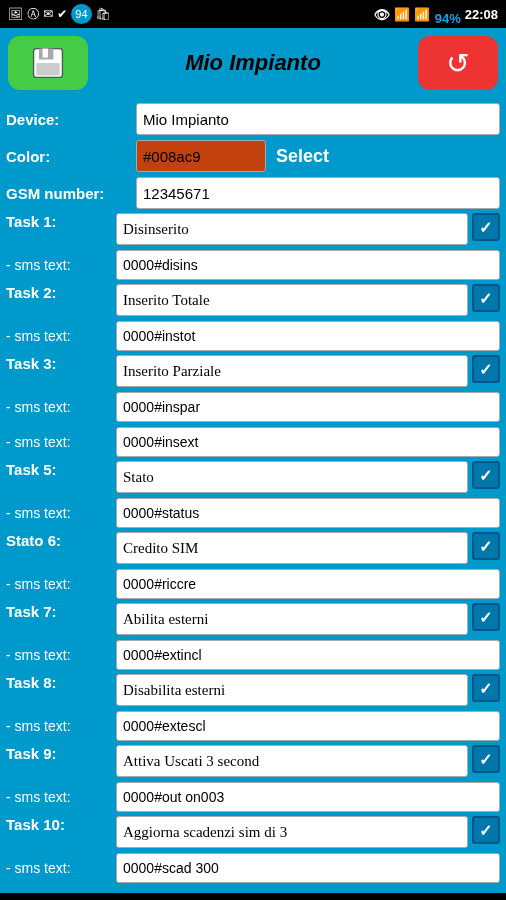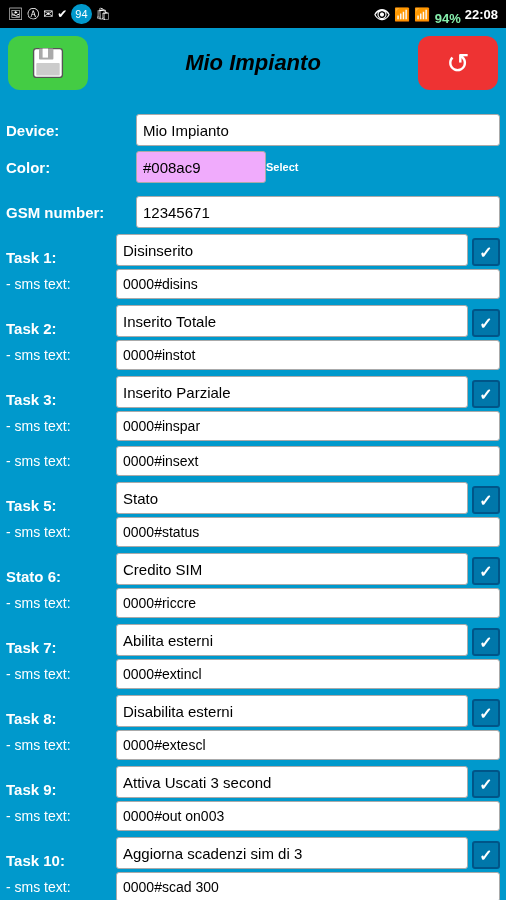--- a/index.html
+++ b/index.html
@@ -19,21 +19,21 @@
       background: #000;
       display: flex;
       align-items: center;
       justify-content: space-between;
       padding: 0 8px;
       color: #fff;
       font-size: 12px;
     }
     .status-left { display: flex; align-items: center; gap: 4px; }
     .status-right { display: flex; align-items: center; gap: 4px; font-weight: bold; font-size: 13px; }
-    .battery-green { color: #86efac; margin-top: 8px; }
+    .battery-green { color: #0ea5e9; margin-top: 8px; }
 
     
     .header {
       width: 100%;
       height: 70px;
       background: #0099cc;
       display: flex;
       align-items: center;
       justify-content: space-between;
       padding: 0 8px;
@@ -79,21 +79,20 @@
     .content {
       background: #0099cc;
       padding: 4px 6px 6px 6px;
     }
 
     .form-row {
       display: flex;
       align-items: center;
       margin-bottom: 3px;
       min-height: 34px;
-      margin-top: 11px;
     }
     .row-label {
       color: #fff;
       font-weight: bold;
       font-size: 15px;
       width: 130px;
       flex-shrink: 0;
     }
     .row-value {
       flex: 1;
@@ -107,66 +106,67 @@
     }
 
     
     .color-row {
       display: flex;
       align-items: center;
       margin-bottom: 3px;
       min-height: 34px;
     }
     .color-input {
-      background: #f0abfc;
+      background: #c2410c;
       border: 1px solid #aaa;
       border-radius: 3px;
       padding: 4px 6px;
       font-size: 15px;
       color: #000;
       height: 32px;
       width: 130px;
     }
     .select-btn {
       background: #0099cc;
       border: none;
       color: #fff;
-      font-size: 11px;
-      font-weight: bold;
-      padding: 4px 0;
+      font-size: 18px;
+      font-weight: bold;
+      padding: 4px 10px;
       cursor: pointer;
       height: 34px;
     }
 
     
     .task-section {
       margin-bottom: 2px;
     }
     .task-row {
       display: flex;
-      align-items: flex-end;
+      align-items: flex-start;
       margin-bottom: 2px;
       min-height: 34px;
     }
     .task-label {
       color: #fff;
       font-weight: bold;
       font-size: 15px;
       width: 110px;
       flex-shrink: 0;
     }
     .task-input {
       flex: 1;
       background: #fff;
       border: 1px solid #aaa;
       border-radius: 3px;
       padding: 4px 6px;
       font-size: 15px;
       color: #000;
       height: 32px;
+      font-family: Liberation Serif, serif;
     }
     .task-checkbox {
       width: 28px;
       height: 28px;
       background: #0077aa;
       border: 2px solid #005588;
       border-radius: 3px;
       margin-left: 4px;
       display: flex;
       align-items: center;

